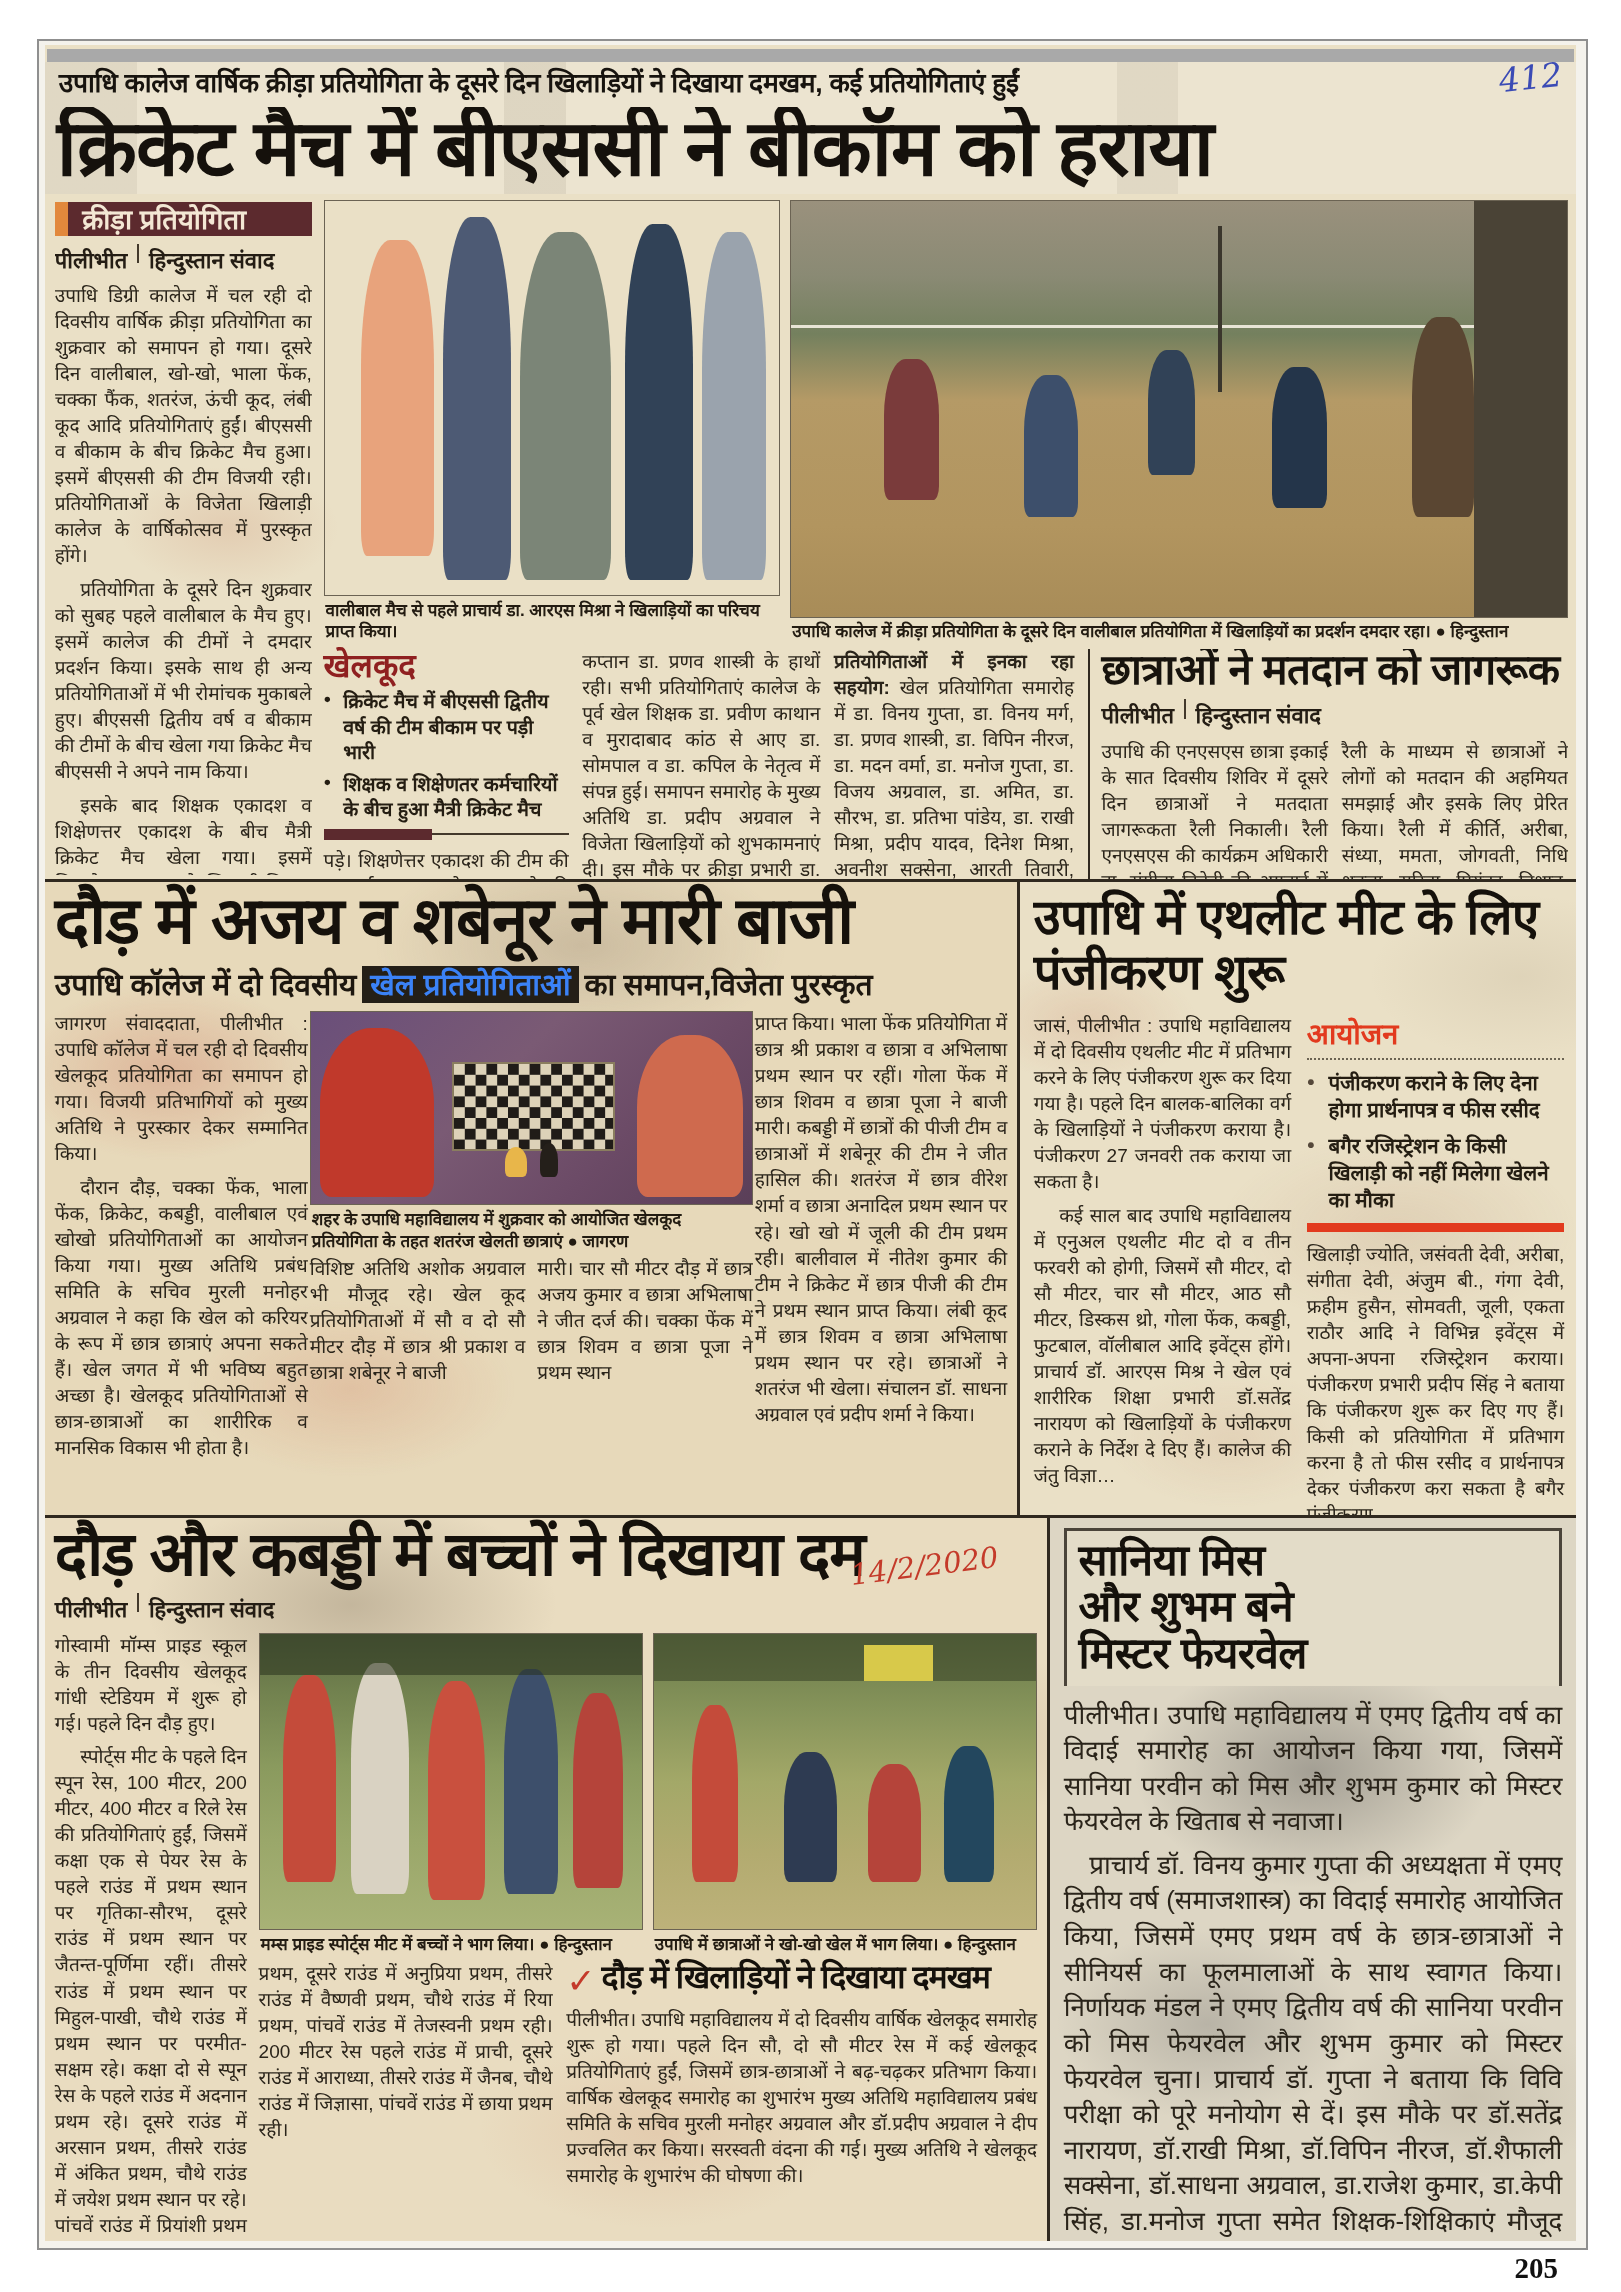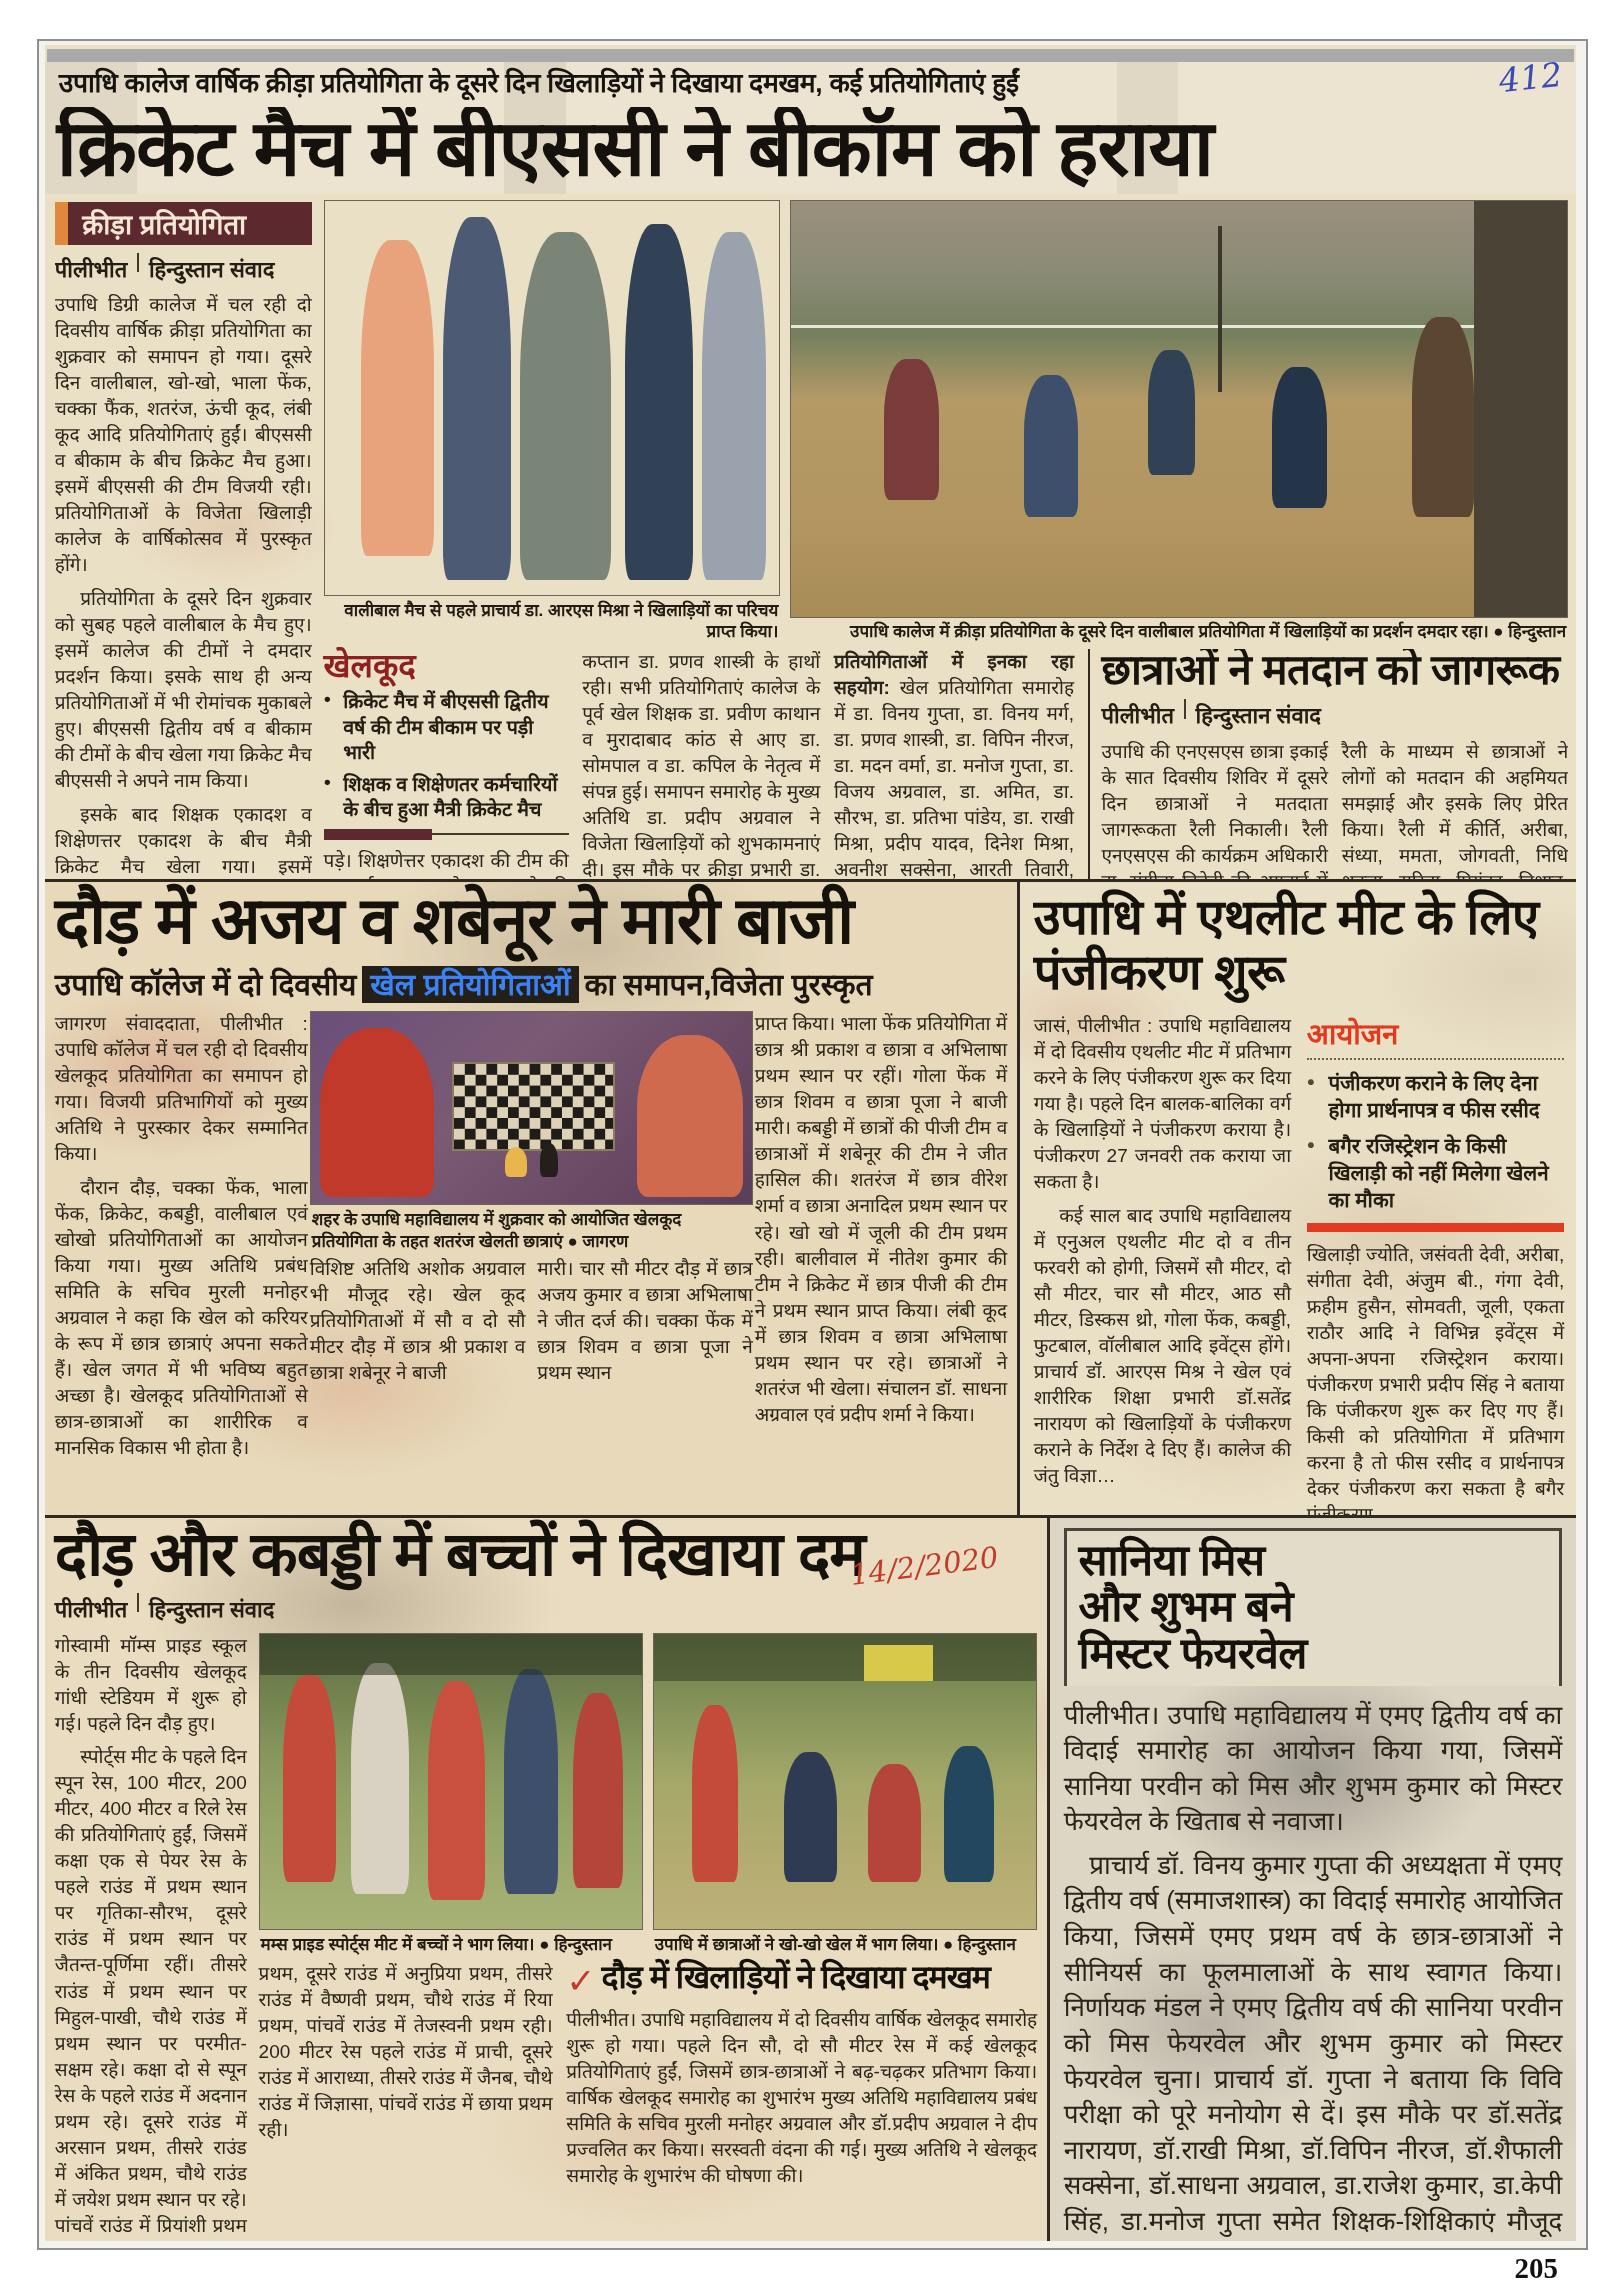--- a/index.html
+++ b/index.html
@@ -42,25 +42,25 @@
   .sec2{height:637px;display:flex;border-top:3.9px solid #30291f;}
   .sec3{height:727px;display:flex;border-top:3.9px solid #30291f;}
 
   .bodytext{font-size:19px;line-height:1.37;text-align:justify;color:#2a241a;margin:0 0 7.8px 0;}
   .indent{text-indent:25.5px;}
   .byline{display:flex;align-items:flex-start;font-size:22px;font-weight:bold;color:#241d14;margin:7.8px 0 9.8px 0;}
   .byline .sep{width:0;border-left:2px solid #43392b;height:19.6px;margin:0 9.8px;}
 
   
   .a1-left{width:257px;flex:none;overflow:hidden;}
-  .kicker-box{display:flex;align-items:stretch;height:43px;margin-top:2px;}
+  .kicker-box{display:flex;align-items:stretch;height:34px;margin-top:2px;}
   .kicker-box .accent{width:13.7px;background:#e2883c;flex:none;}
   .kicker-box .kbox-label{flex:1;background:#5c2a2e;color:#f3e7d4;font-size:27.4px;font-weight:bold;display:flex;align-items:center;padding-left:13.7px;}
   .a1-right{flex:1;display:flex;flex-direction:column;min-width:0;}
-  .photos-row{display:flex;gap:9.8px;height:443px;flex:none;text-align:right;}
+  .photos-row{display:flex;gap:9.8px;height:443px;flex:none;}
   figure{margin:0;display:flex;flex-direction:column;min-width:0;}
   .photo{position:relative;overflow:hidden;flex:1;border:1px solid #6b6353;}
   figcaption{font-size:17px;font-weight:bold;color:#231c12;padding:3.9px 2px 0 2px;line-height:1.25;}
   .fig1{width:37%;}
   .fig2{width:63%;}
   .below-row{flex:1;display:grid;grid-template-columns:245px 238px 240px 1fr;gap:13.7px;padding-top:5.9px;}
   .khelkud-title{color:#8f2020;font-size:33px;font-weight:800;line-height:1;}
   .khelkud-list{list-style:none;margin:7.8px 0 3.9px 0;padding:0;}
   .khelkud-list li{position:relative;font-size:19.6px;font-weight:bold;line-height:1.3;padding-left:19.6px;margin-bottom:5.9px;color:#241d12;}
   .khelkud-list li::before{content:"●";position:absolute;left:0;top:2px;font-size:12.7px;color:#241d12;}

